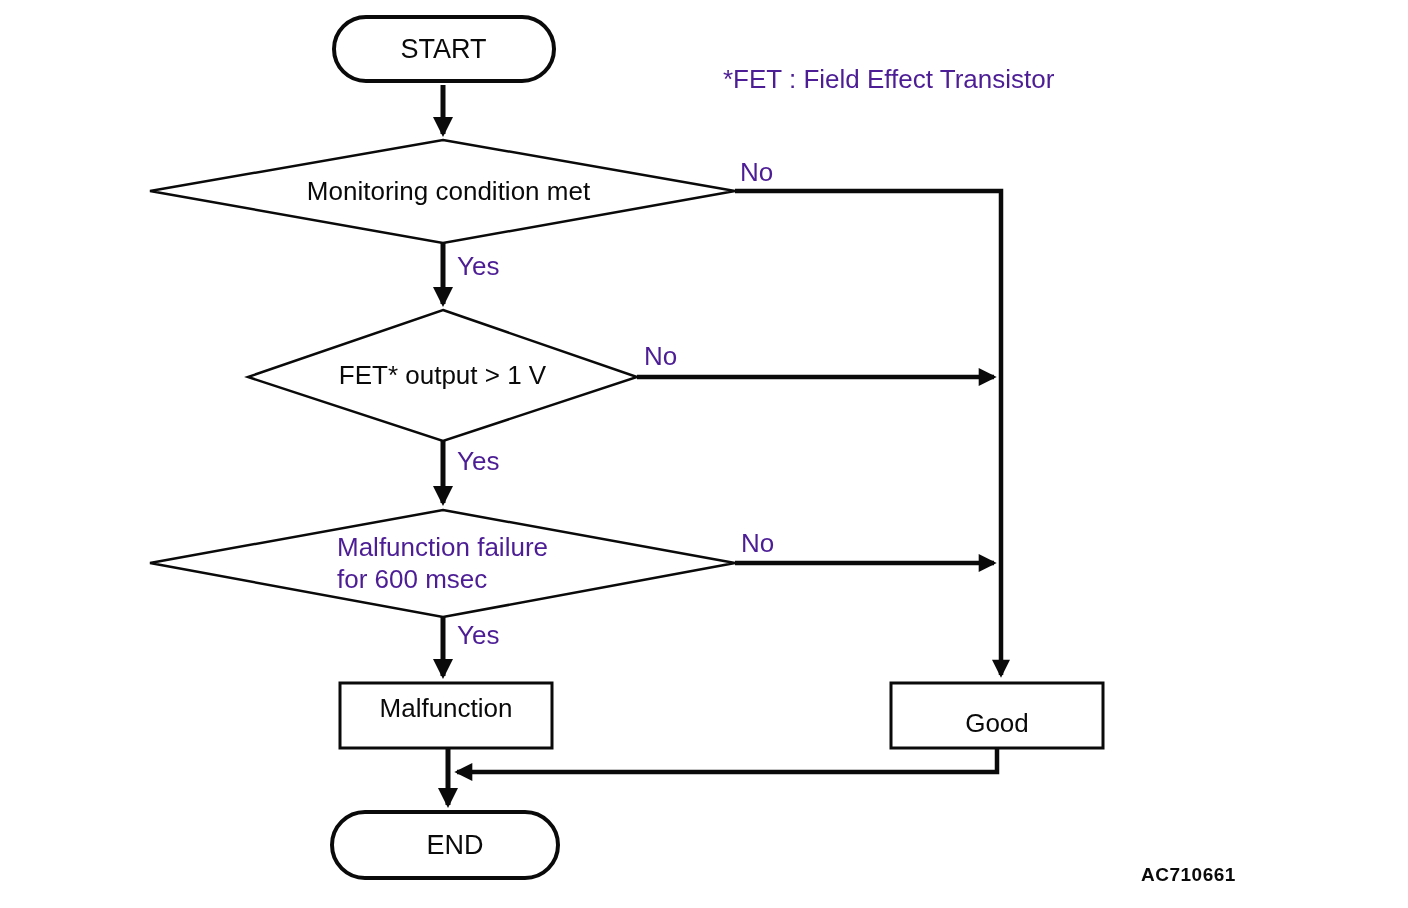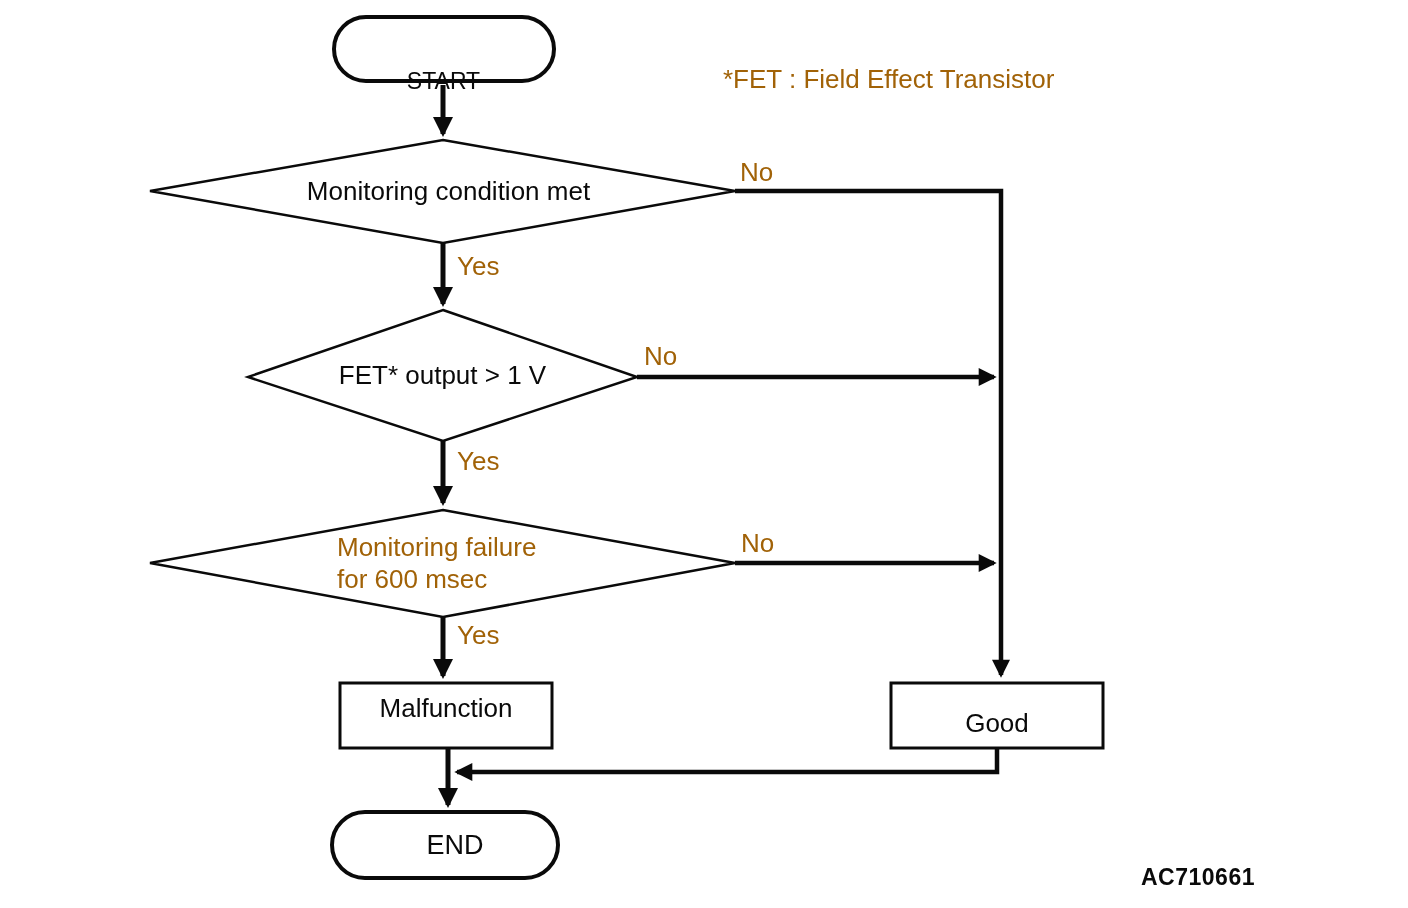--- a/index.html
+++ b/index.html
@@ -14,53 +14,53 @@
     overflow: hidden;
   }
   #wires {
     position: absolute;
     left: 0; top: 0;
     width: 1408px; height: 908px;
   }
   .lbl {
     position: absolute;
     font-size: 26px;
-    color: #a16207;
+    color: #4c1d95;
     white-space: nowrap;
     line-height: 1.2;
   }
   .node-text {
     position: absolute;
     display: flex;
     align-items: center;
     justify-content: center;
     font-size: 26px;
     color: #0a0a0a;
     white-space: nowrap;
     text-align: center;
   }
-  .start-text  { left: 332px; top: 15px;  width: 223px; height: 68px; font-size: 23px; margin-top: 32px; }
+  .start-text  { left: 332px; top: 15px;  width: 223px; height: 68px; font-size: 27px; }
   .end-text    { left: 342px; top: 812px; width: 226px; height: 66px; font-size: 27px; text-align: center; }
   .d1-text     { left: 150px; top: 140px; width: 585px; height: 103px; padding-left: 12px; text-align: center; }
   .d2-text     { left: 248px; top: 310px; width: 389px; height: 131px; }
   .d3-text     { left: 337px; top: 531px; line-height: 32px; text-align: left; }
   .d3-text span { display: block; }
   .malf-text   { left: 340px; top: 683px; width: 212px; height: 51px; }
   .good-text   { left: 891px; top: 683px; width: 212px; height: 81px; }
   .note-text   { left: 723px; top: 64px;  font-size: 26px; }
   .no1  { left: 740px; top: 157px; }
   .yes1 { left: 457px; top: 251px; }
   .no2  { left: 644px; top: 341px; }
   .yes2 { left: 457px; top: 446px; }
   .no3  { left: 741px; top: 528px; }
   .yes3 { left: 457px; top: 620px; }
   .fig-code {
     position: absolute;
     left: 1141px; top: 864px;
-    font-size: 23px;
+    font-size: 19px;
     font-weight: bold;
     letter-spacing: 0.5px;
   }
   svg .shape { fill: #ffffff; stroke: #0a0a0a; }
   svg .wire  { fill: none; stroke: #0a0a0a; }
 </style>
 </head>
 <body>
 
 <div id="canvas">
@@ -113,21 +113,21 @@
 
   <div class="lbl no1">No</div>
   <div class="lbl yes1">Yes</div>
 
   <div class="node-text d2-text">FET* output &gt; 1 V</div>
 
   <div class="lbl no2">No</div>
   <div class="lbl yes2">Yes</div>
 
   <div class="lbl d3-text">
-    <span>Monitoring failure</span>
+    <span>Malfunction failure</span>
     <span>for 600 msec</span>
   </div>
 
   <div class="lbl no3">No</div>
   <div class="lbl yes3">Yes</div>
 
   <div class="node-text malf-text">Malfunction</div>
 
   <div class="node-text good-text">Good</div>
 

